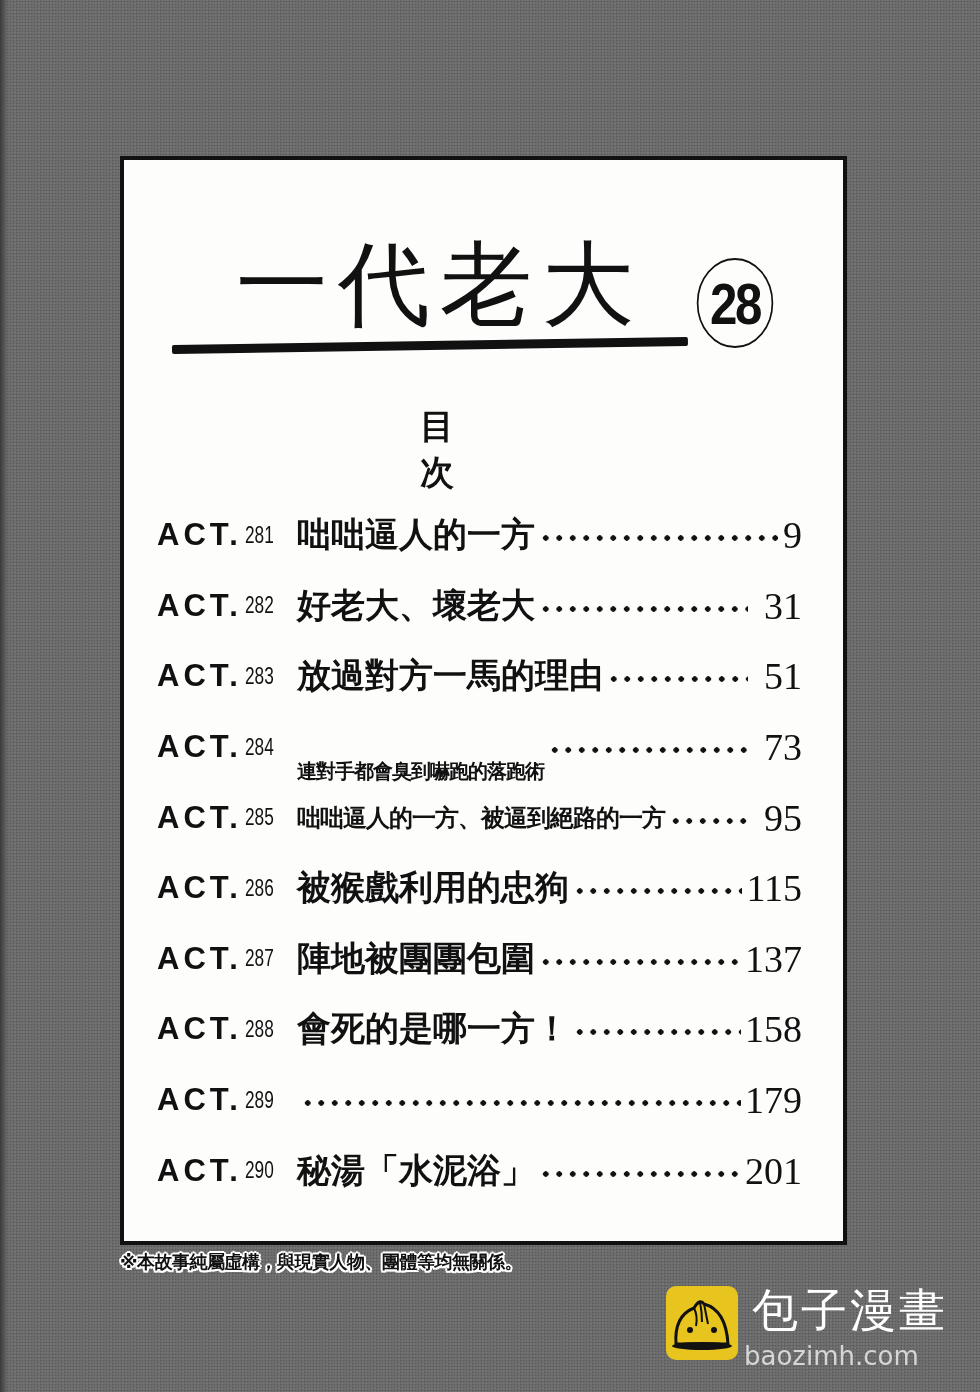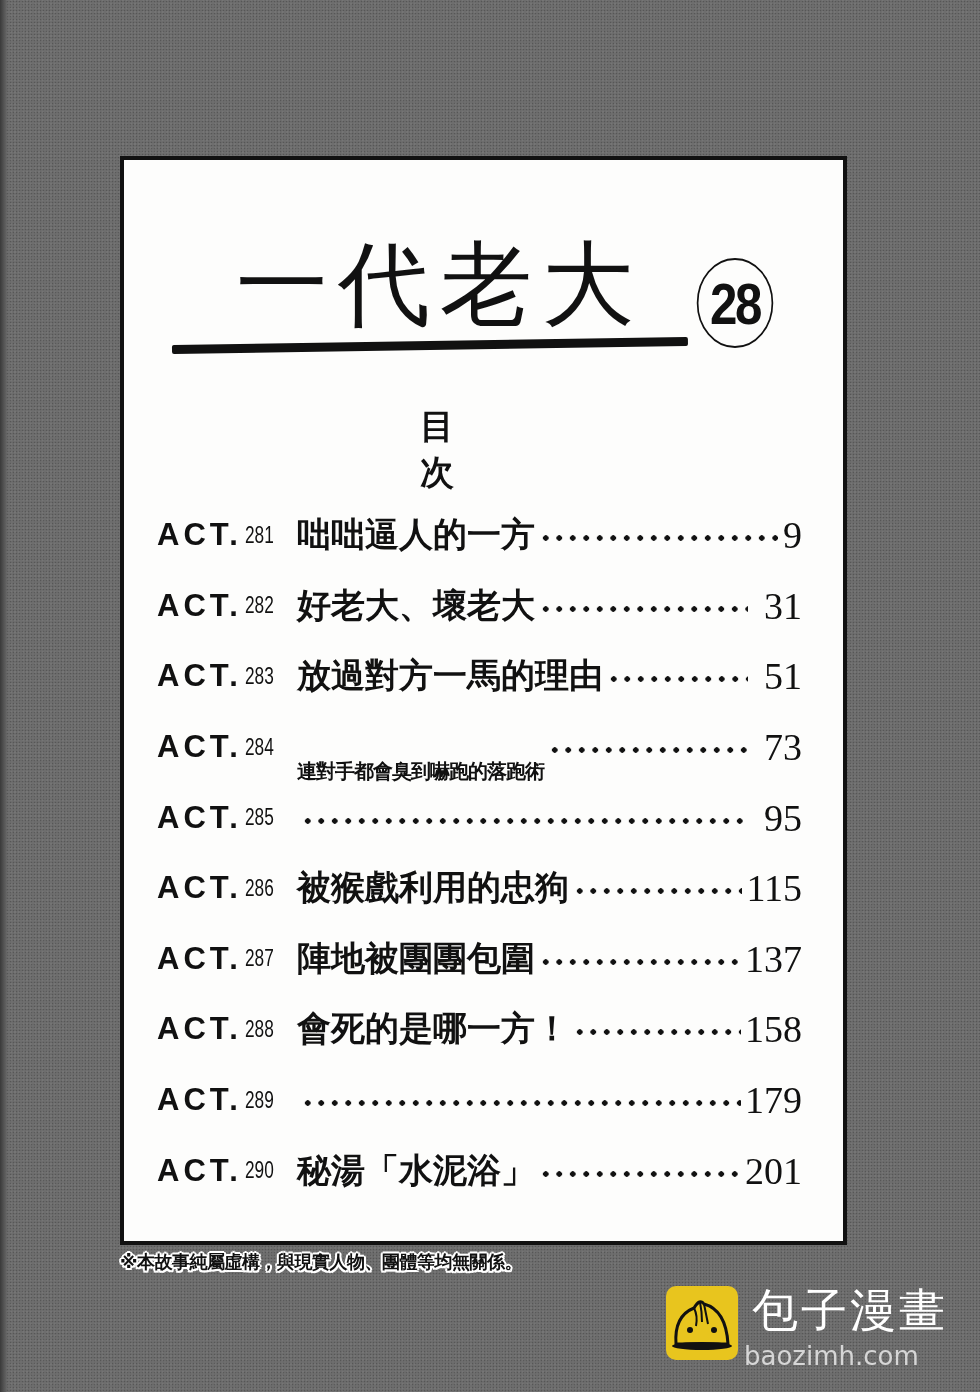--- a/index.html
+++ b/index.html
@@ -135,20 +135,21 @@
   <div class="toc-row">
     <span class="act-label">ACT.</span>
       <span class="act-num">284</span>
     <span class="chapter-title small" style="font-size:20px;margin-top:48px;">連對手都會臭到嚇跑的落跑術</span>
     <span class="leader"></span>
     <span class="page-num pad">73</span>
   </div>
   <div class="toc-row">
     <span class="act-label">ACT.</span>
       <span class="act-num">285</span>
+    <span class="chapter-title small" style="font-size:24px;">咄咄逼人的一方、被逼到絕路的一方</span>
     <span class="leader"></span>
     <span class="page-num pad">95</span>
   </div>
   <div class="toc-row">
     <span class="act-label">ACT.</span>
       <span class="act-num">286</span>
     <span class="chapter-title">被猴戲利用的忠狗</span>
     <span class="leader"></span>
     <span class="page-num">115</span>
   </div>

